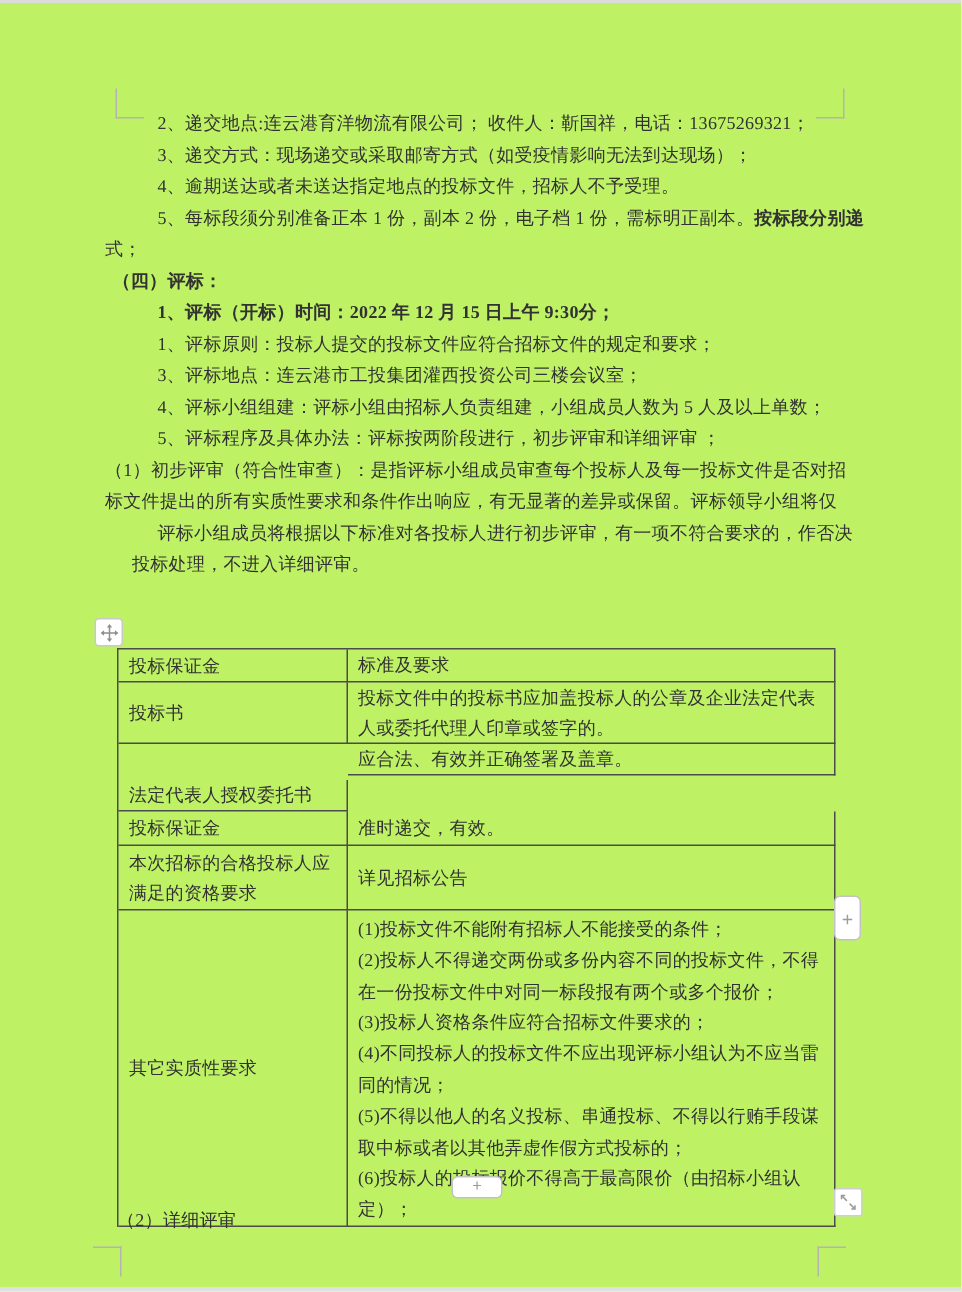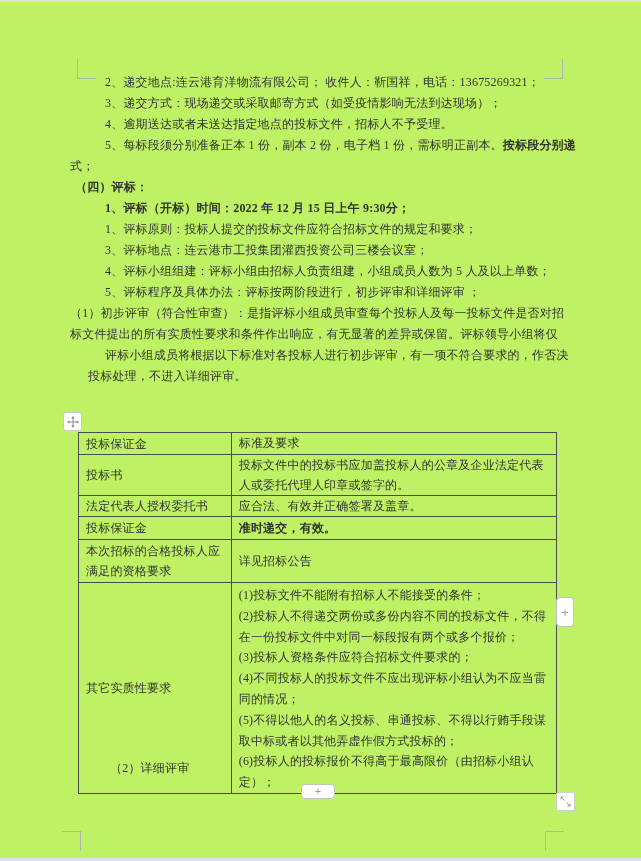--- a/index.html
+++ b/index.html
@@ -44,22 +44,22 @@
     display:flex;align-items:center;justify-content:center;
     font-family:"Liberation Sans","DejaVu Sans",sans-serif;font-size:13px;}
   .insert-row-btn{position:absolute;left:301px;top:784px;width:32px;height:13px;
     border:1px solid #c2c2c2;border-radius:4px;background:#fff;color:#9b9b9b;
     display:flex;align-items:center;justify-content:center;
     font-family:"Liberation Sans","DejaVu Sans",sans-serif;font-size:11px;line-height:11px;}
   .resize-handle{position:absolute;left:556px;top:792px;width:17px;height:17px;
     border:1px solid #cfcfcf;border-radius:2px;background:#fff;
     display:flex;align-items:center;justify-content:center;}
 
-  .footer-line{position:absolute;left:78px;top:760px;font-size:12px;letter-spacing:0.2px;
-    height:16px;line-height:16px;margin-left:32px;}
+  .footer-line{position:absolute;left:78px;top:805px;font-size:12px;letter-spacing:0.2px;
+    height:16px;line-height:16px;}
 </style>
 </head>
 <body>
 
 <div class="screen">
 
   <div class="edge-line edge-top"></div>
   <div class="edge-line edge-bottom"></div>
 
   <div class="mark mark-tl"></div>
@@ -105,32 +105,32 @@
       </div>
       <div class="trow">
         <div class="tcell tcell-left" style="height: 41px;">
           <span>投标书</span>
         </div>
         <div class="tcell tcell-right" style="height: 41px;">
           <div class="req-line">投标文件中的投标书应加盖投标人的公章及企业法定代表人或委托代理人印章或签字的。</div>
         </div>
       </div>
       <div class="trow">
-        <div class="tcell tcell-left" style="height: 21px;">
+        <div class="tcell tcell-left" style="height: 21px; margin-top: 24px;">
           <span>法定代表人授权委托书</span>
         </div>
         <div class="tcell tcell-right" style="height: 21px;">
           <div class="req-line">应合法、有效并正确签署及盖章。</div>
         </div>
       </div>
       <div class="trow">
         <div class="tcell tcell-left" style="height: 23px;">
           <span>投标保证金</span>
         </div>
-        <div class="tcell tcell-right" style="height: 23px; font-weight: bold;">
+        <div class="tcell tcell-right" style="height: 23px;">
           <div class="req-line">准时递交，有效。</div>
         </div>
       </div>
       <div class="trow">
         <div class="tcell tcell-left" style="height: 43px;">
           <span>本次招标的合格投标人应满足的资格要求</span>
         </div>
         <div class="tcell tcell-right" style="height: 43px;">
           <div class="req-line">详见招标公告</div>
         </div>

